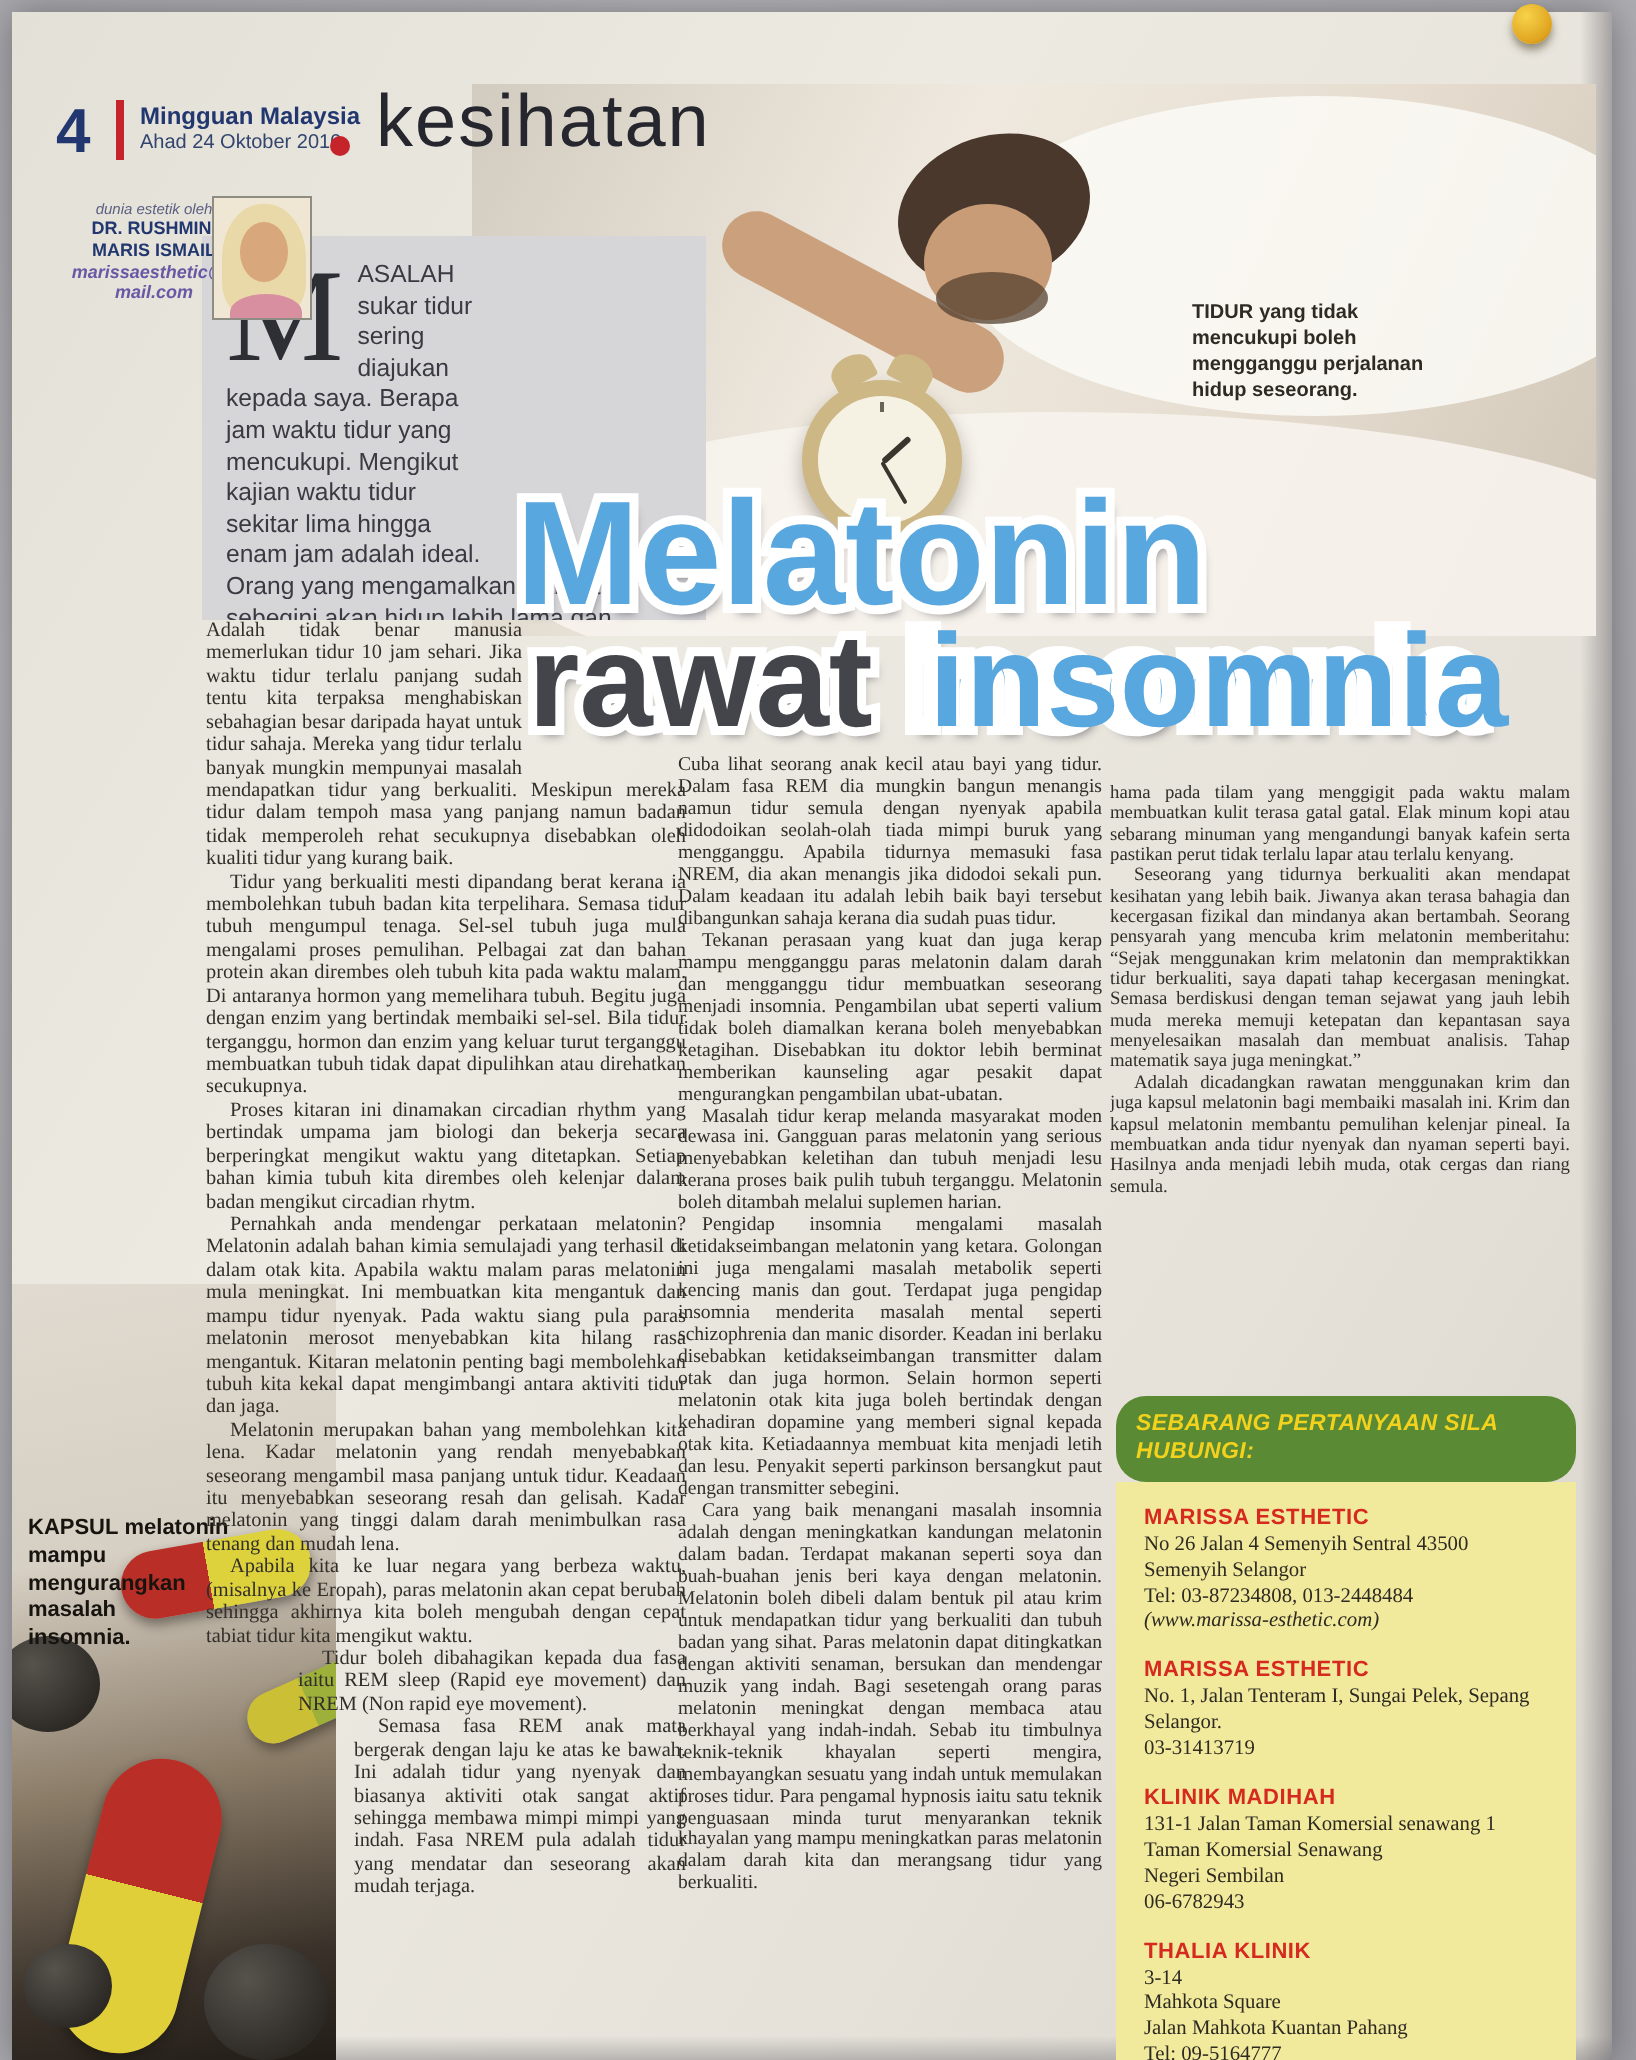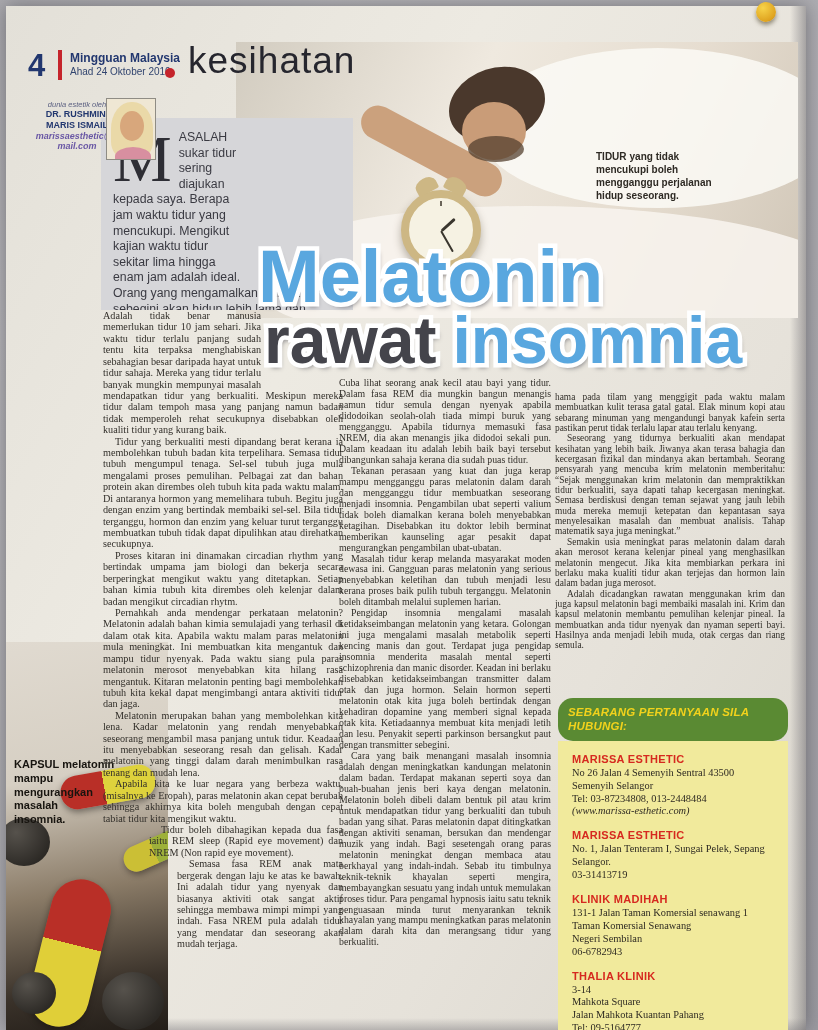--- a/index.html
+++ b/index.html
@@ -73,21 +73,21 @@
     font-family:"Liberation Sans",sans-serif; font-size:10px; font-weight:bold;
     color:#2e2a24; line-height:1.3; }
   .cap-lead { margin-right:3px; }
 
   
   .hl { position:absolute; z-index:5; font-family:"Liberation Sans",sans-serif; font-weight:bold;
     white-space:nowrap; }
   .hl1 { left:252px; top:228px; font-size:74px; letter-spacing:0; }
   .hl2 { left:258px; top:296px; font-size:66px; }
   .hl-word { position:relative; display:inline-block; }
-  .hl-word + .hl-word { margin-left:16px; }
+  .hl-word + .hl-word { margin-left:16px;padding-left:12px; }
   .hl-word.blue { color:#59a7df; }
   .hl-word.dark { color:#44444b; }
   .hl-word::before { content:attr(data-text); position:absolute; left:0; top:0; z-index:-1;
     -webkit-text-stroke:9px #ffffff; text-shadow:3px 5px 4px rgba(55,55,65,.5); }
 
   
   .intro-panel { position:absolute; left:95px; top:112px; width:252px; height:192px;
     background:#d6d6d9; z-index:4; padding:12px 10px 8px 12px; overflow:hidden; }
   .dropcap { float:left; font-family:"Liberation Serif",serif; font-size:66px; line-height:.82;
     color:#2e2e35; margin:2px 7px 0 0; }
@@ -227,21 +227,20 @@
       <p>Cuba lihat seorang anak kecil atau bayi yang tidur. Dalam fasa REM dia mungkin bangun menangis namun tidur semula dengan nyenyak apabila didodoikan seolah-olah tiada mimpi buruk yang mengganggu. Apabila tidurnya memasuki fasa NREM, dia akan menangis jika didodoi sekali pun. Dalam keadaan itu adalah lebih baik bayi tersebut dibangunkan sahaja kerana dia sudah puas tidur.</p>
       <p>Tekanan perasaan yang kuat dan juga kerap mampu mengganggu paras melatonin dalam darah dan mengganggu tidur membuatkan seseorang menjadi insomnia. Pengambilan ubat seperti valium tidak boleh diamalkan kerana boleh menyebabkan ketagihan. Disebabkan itu doktor lebih berminat memberikan kaunseling agar pesakit dapat mengurangkan pengambilan ubat-ubatan.</p>
       <p>Masalah tidur kerap melanda masyarakat moden dewasa ini. Gangguan paras melatonin yang serious menyebabkan keletihan dan tubuh menjadi lesu kerana proses baik pulih tubuh terganggu. Melatonin boleh ditambah melalui suplemen harian.</p>
       <p>Pengidap insomnia mengalami masalah ketidakseimbangan melatonin yang ketara. Golongan ini juga mengalami masalah metabolik seperti kencing manis dan gout. Terdapat juga pengidap insomnia menderita masalah mental seperti schizophrenia dan manic disorder. Keadan ini berlaku disebabkan ketidakseimbangan transmitter dalam otak dan juga hormon. Selain hormon seperti melatonin otak kita juga boleh bertindak dengan kehadiran dopamine yang memberi signal kepada otak kita. Ketiadaannya membuat kita menjadi letih dan lesu. Penyakit seperti parkinson bersangkut paut dengan transmitter sebegini.</p>
       <p>Cara yang baik menangani masalah insomnia adalah dengan meningkatkan kandungan melatonin dalam badan. Terdapat makanan seperti soya dan buah-buahan jenis beri kaya dengan melatonin. Melatonin boleh dibeli dalam bentuk pil atau krim untuk mendapatkan tidur yang berkualiti dan tubuh badan yang sihat. Paras melatonin dapat ditingkatkan dengan aktiviti senaman, bersukan dan mendengar muzik yang indah. Bagi sesetengah orang paras melatonin meningkat dengan membaca atau berkhayal yang indah-indah. Sebab itu timbulnya teknik-teknik khayalan seperti mengira, membayangkan sesuatu yang indah untuk memulakan proses tidur. Para pengamal hypnosis iaitu satu teknik penguasaan minda turut menyarankan teknik khayalan yang mampu meningkatkan paras melatonin dalam darah kita dan merangsang tidur yang berkualiti.</p>
     </div>
 
     <div class="col col3">
       <p>hama pada tilam yang menggigit pada waktu malam membuatkan kulit terasa gatal gatal. Elak minum kopi atau sebarang minuman yang mengandungi banyak kafein serta pastikan perut tidak terlalu lapar atau terlalu kenyang.</p>
       <p>Seseorang yang tidurnya berkualiti akan mendapat kesihatan yang lebih baik. Jiwanya akan terasa bahagia dan kecergasan fizikal dan mindanya akan bertambah. Seorang pensyarah yang mencuba krim melatonin memberitahu: “Sejak menggunakan krim melatonin dan mempraktikkan tidur berkualiti, saya dapati tahap kecergasan meningkat. Semasa berdiskusi dengan teman sejawat yang jauh lebih muda mereka memuji ketepatan dan kepantasan saya menyelesaikan masalah dan membuat analisis. Tahap matematik saya juga meningkat.”</p>
-      <p>Semakin usia meningkat paras melatonin dalam darah akan merosot kerana kelenjar pineal yang menghasilkan melatonin mengecut. Jika kita membiarkan perkara ini berlaku maka kualiti tidur akan terjejas dan hormon lain dalam badan juga merosot.</p>
       <p>Adalah dicadangkan rawatan menggunakan krim dan juga kapsul melatonin bagi membaiki masalah ini. Krim dan kapsul melatonin membantu pemulihan kelenjar pineal. Ia membuatkan anda tidur nyenyak dan nyaman seperti bayi. Hasilnya anda menjadi lebih muda, otak cergas dan riang semula.</p>
     </div>
 
     <div class="pullquote">
       <span class="quote-icon"></span>
     </div>
 
     <div class="capsules">
       <div class="tab tab1"></div>
       <div class="cap-pill pill1"></div>

